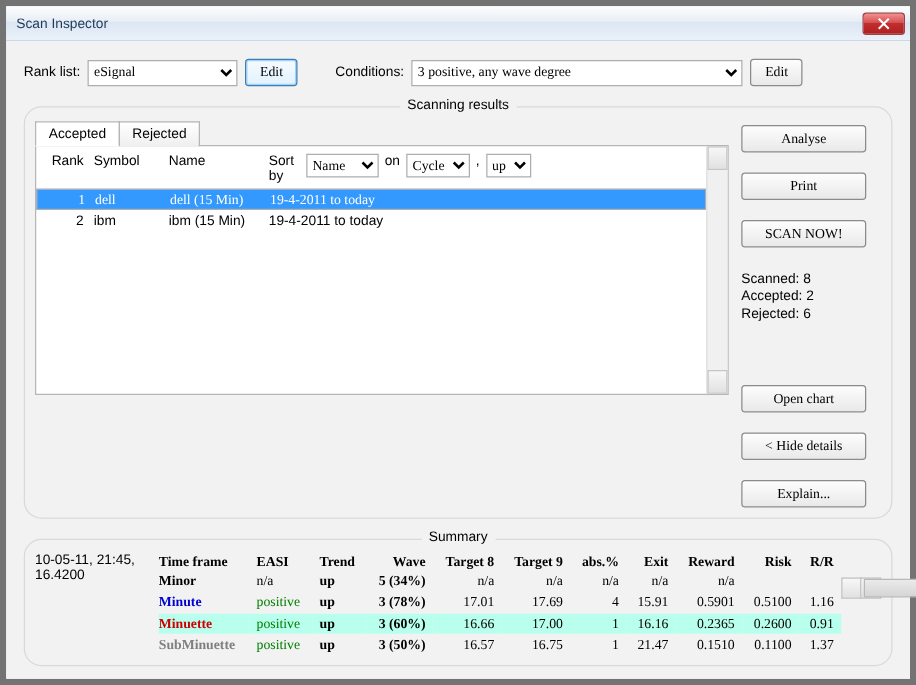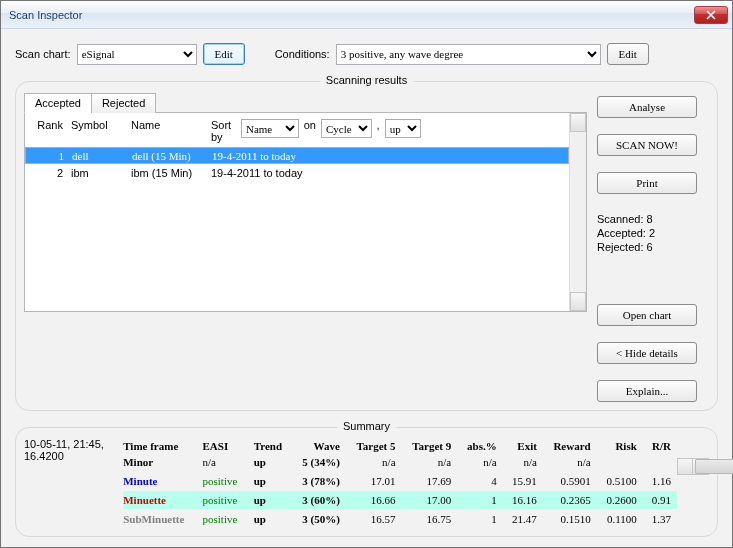--- a/index.html
+++ b/index.html
@@ -1,17 +1,17 @@
 <!DOCTYPE html>
 <html><head>
 <meta charset="utf-8">
 <style>
 *{box-sizing:border-box}
 body{margin:0;font:11px "Segoe UI",Tahoma,sans-serif;background:#fff;color:#000}
-.win{width:733px;height:548px;border:1px solid #737373;background:#fff;display:flex;flex-direction:column}
+.win{width:733px;height:548px;border:5px solid #737373;background:#fff;display:flex;flex-direction:column}
 .titlebar{height:28px;background:linear-gradient(#fdfefe,#e8eef6 45%,#dce6f2 46%,#eaf1f9);border-bottom:1px solid #c9d7e8;display:flex;align-items:center;padding:0 4px 0 8px}
 .titlebar .t{flex:1;color:#1a3b5a}
 .closebtn{width:34px;height:18px;border:1px solid #a04040;border-radius:3px;background:linear-gradient(#f19090,#d55050 45%,#c03030 46%,#b02020);display:flex;align-items:center;justify-content:center}
 .closebtn svg{width:10px;height:10px}
 .body{flex:1;padding:14px 14px 10px 14px;display:flex;flex-direction:column;background:#f2f2f2}
 .row{display:flex;align-items:center;gap:6px}
 .lbl{white-space:nowrap}
 .sel{height:21px;font:11px "Segoe UI";border:1px solid #abadb3;background:#fff}
 .btn{height:22px;min-width:42px;padding:0 10px;font:11px "Segoe UI";border:1px solid #8b8b8b;background:linear-gradient(#fdfdfd,#e9e9e9);border-radius:3px;display:inline-flex;align-items:center;justify-content:center;cursor:default}
 .btn.hl{border:1px solid #3c7fb1;box-shadow:0 0 0 1px #a3d1ff inset;background:linear-gradient(#f5fbff,#e1f2fe)}
@@ -69,21 +69,21 @@
     <div class="closebtn">
       <svg viewBox="0 0 10 10">
           <path d="M1 1 L9 9 M9 1 L1 9" stroke="#fff" stroke-width="1.6"></path>
         </svg>
     </div>
   </div>
 
   <div class="body">
 
     <div class="row">
-      <span class="lbl">Scan chart:</span>
+      <span class="lbl">Rank list:</span>
       <select class="sel" style="width:120px">
         <option>eSignal</option>
       </select>
       <button class="btn hl">Edit</button>
       <span style="width:18px"></span>
       <span class="lbl">Conditions:</span>
       <select class="sel" style="width:265px">
         <option>3 positive, any wave degree</option>
       </select>
       <button class="btn">Edit</button>
@@ -127,22 +127,22 @@
   <div class="col-desc">19-4-2011 to today</div>
                   </div>
                 </div>
             </div>
             <div class="vscroll"></div>
           </div>
         </div>
 
         <div class="sidecol">
           <button class="btn side">Analyse</button>
+          <button class="btn side">Print</button>
           <button class="btn side">SCAN NOW!</button>
-          <button class="btn side">Print</button>
           <div class="sideblock">
             <div>Scanned: 8</div>
             <div>Accepted: 2</div>
             <div>Rejected: 6</div>
           </div>
           <div style="height:18px"></div>
           <button class="btn side">Open chart</button>
           <button class="btn side">&lt; Hide details</button>
           <button class="btn side">Explain...</button>
         </div>
@@ -153,21 +153,21 @@
       <span class="legend">Summary</span>
       <div class="smallgap"></div>
       <div>10-05-11, 21:45, 16.4200</div>
       <table class="summary-table">
         <thead>
             <tr id="sum-head">
               <th>Time frame</th>
               <th>EASI</th>
               <th>Trend</th>
               <th>Wave</th>
-              <th>Target 5</th>
+              <th>Target 8</th>
               <th>Target 9</th>
               <th>abs.%</th>
               <th>Exit</th>
               <th>Reward</th>
               <th>Risk</th>
               <th>R/R</th>
             </tr>
           </thead>
         <tbody id="sum-body">
             <tr>

